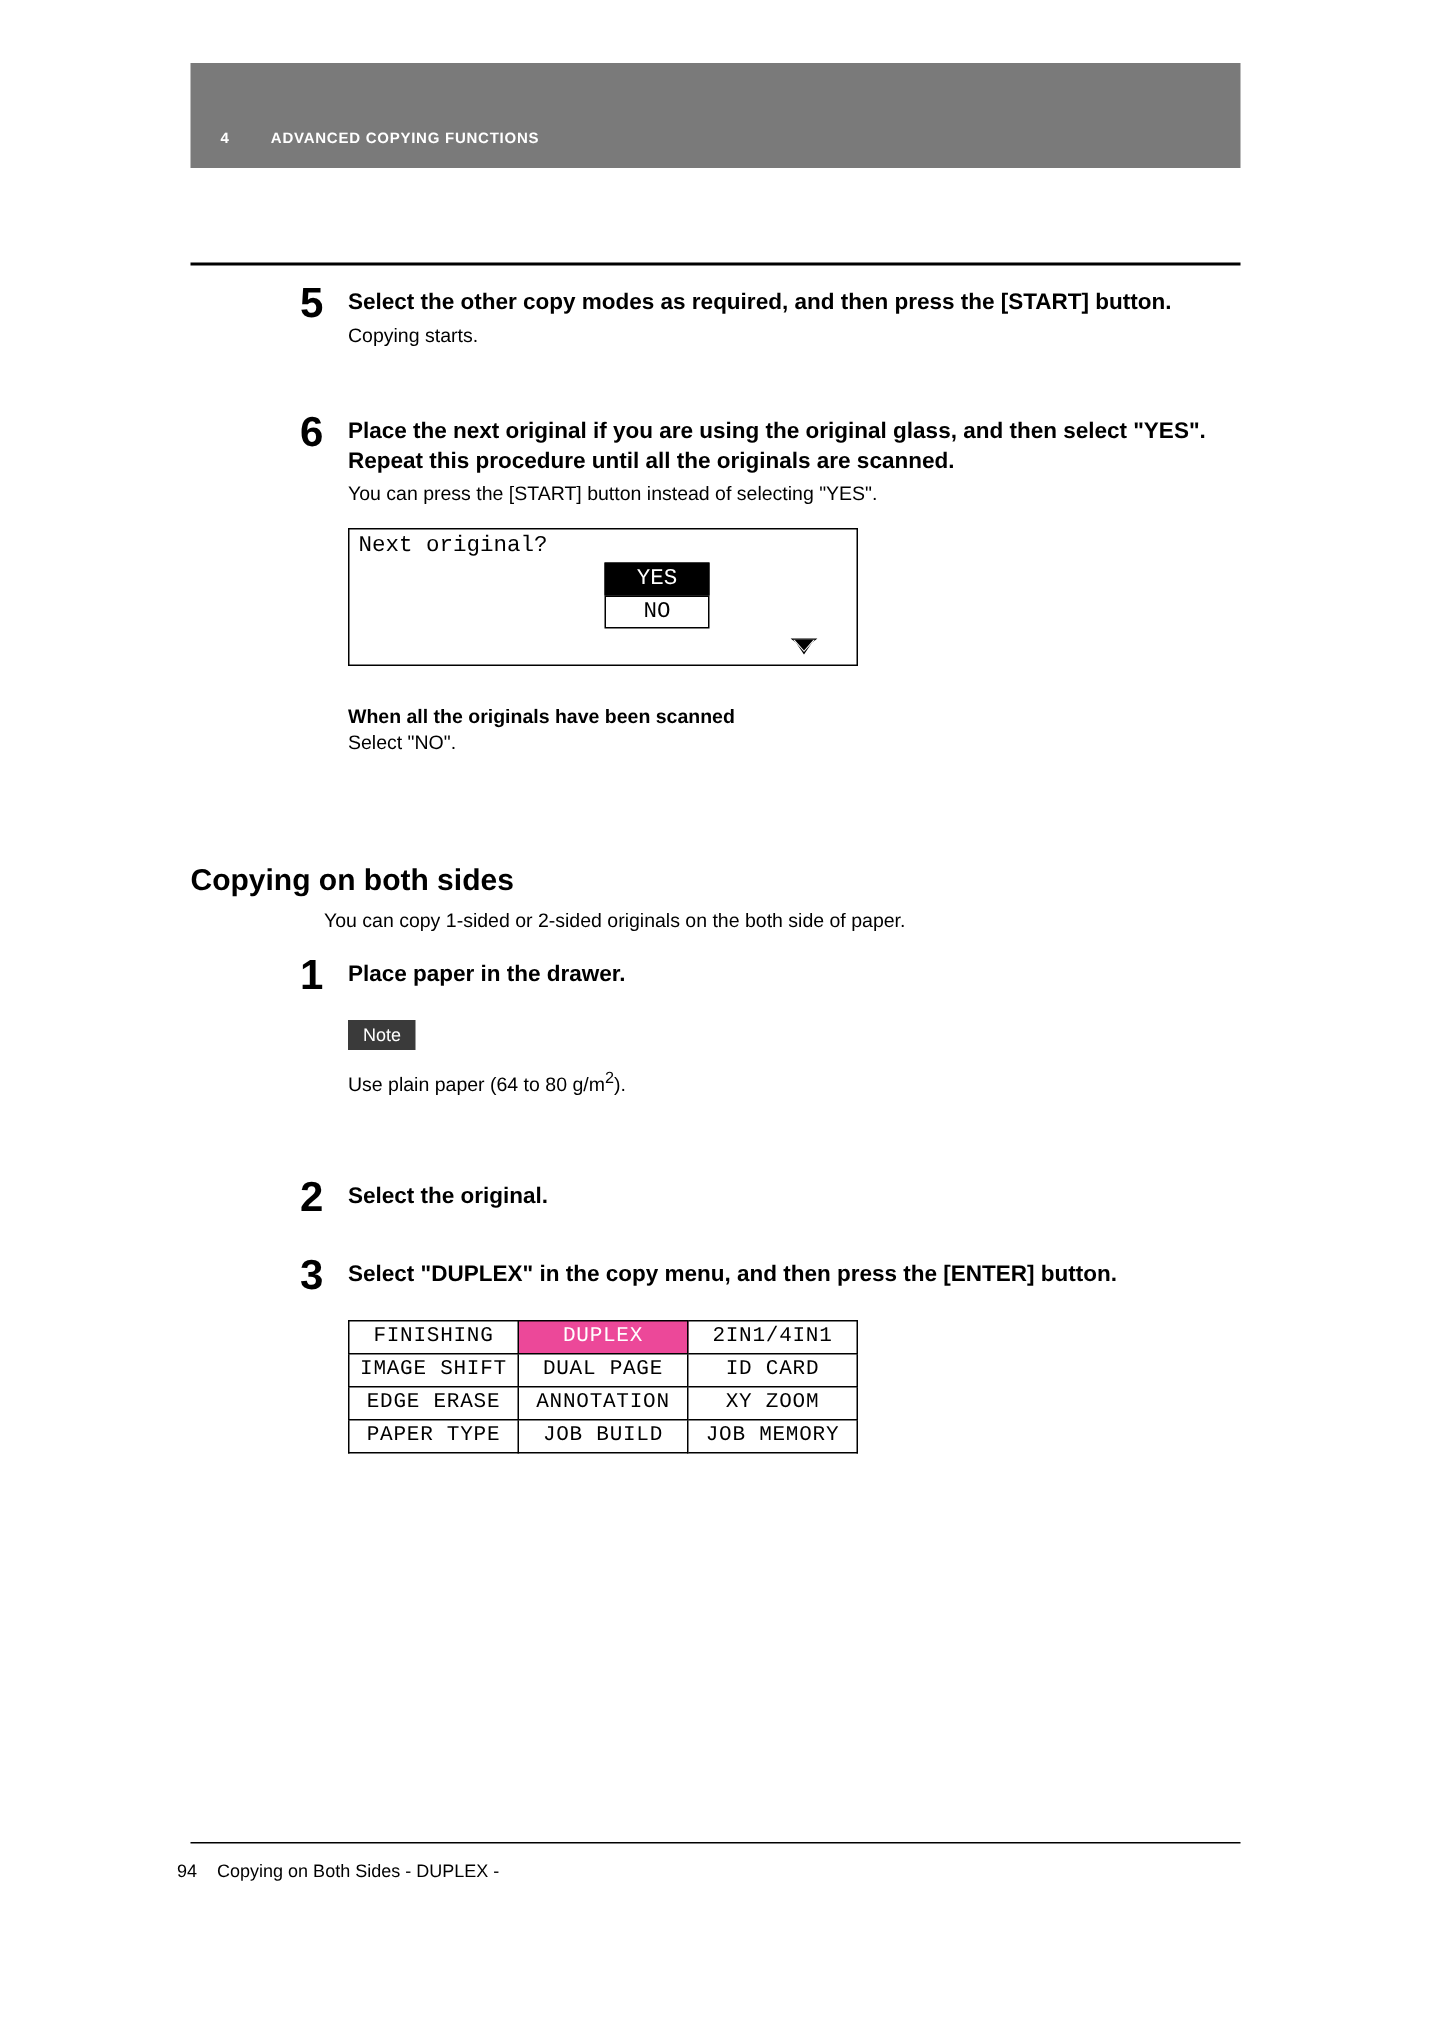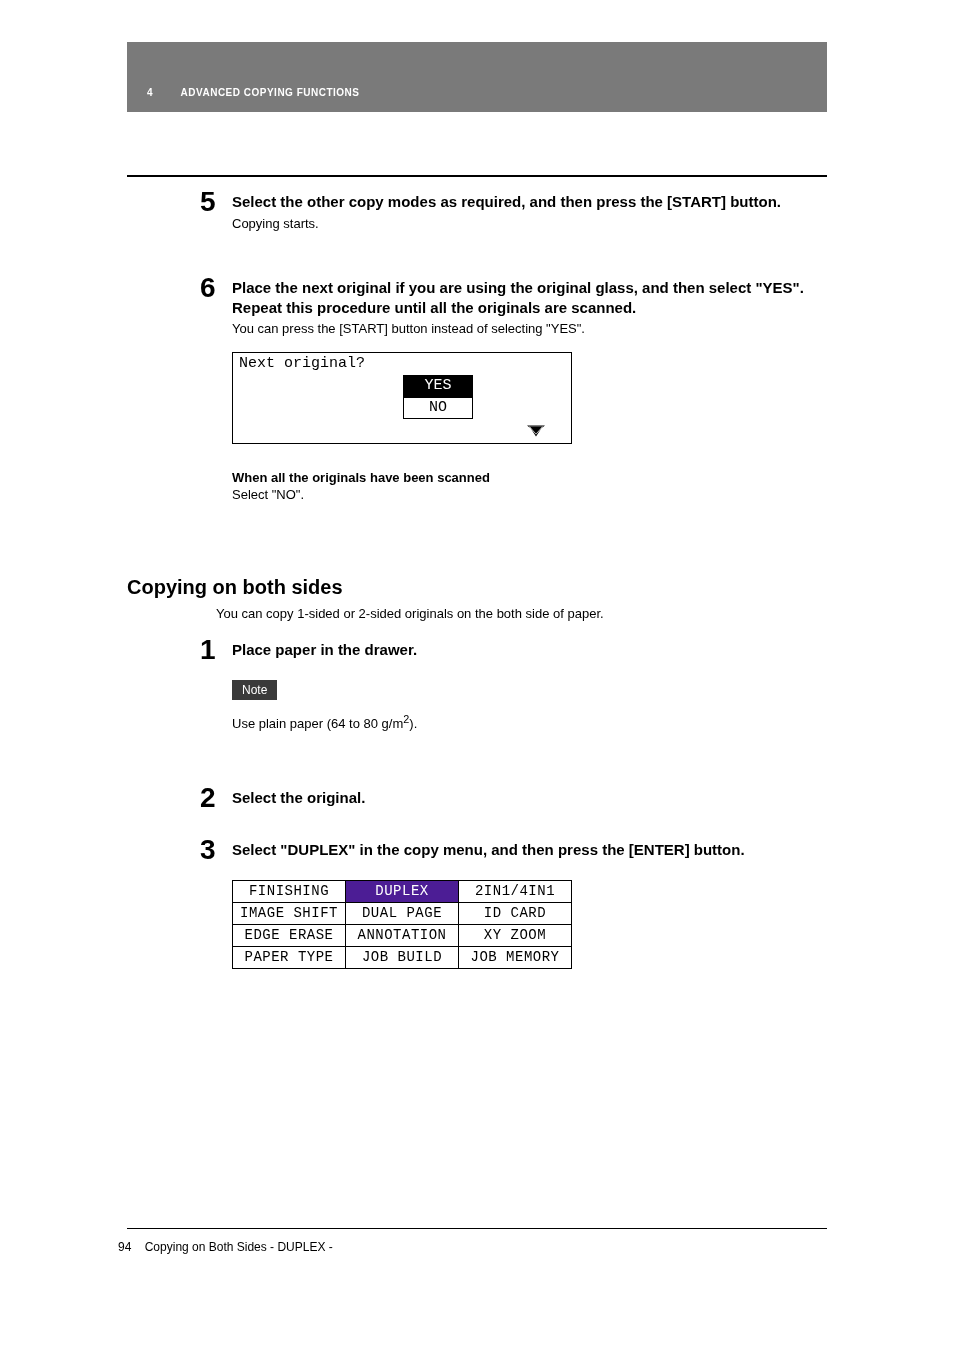--- a/index.html
+++ b/index.html
@@ -124,21 +124,21 @@
     font-size: 14px;
   }
   .menu-grid td {
     border: 1px solid #000;
     width: 113px;
     height: 22px;
     text-align: center;
     padding: 1px 2px;
     letter-spacing: 0.5px;
   }
-  .menu-grid td.selected { background: #4c1d95; color: #fff; }
+  .menu-grid td.selected { background: #ec4899; color: #fff; }
 
   .hr-bottom {
     position: absolute;
     left: 127px;
     top: 1228px;
     width: 700px;
     border-top: 1px solid #000;
   }
   .footer {
     position: absolute;

